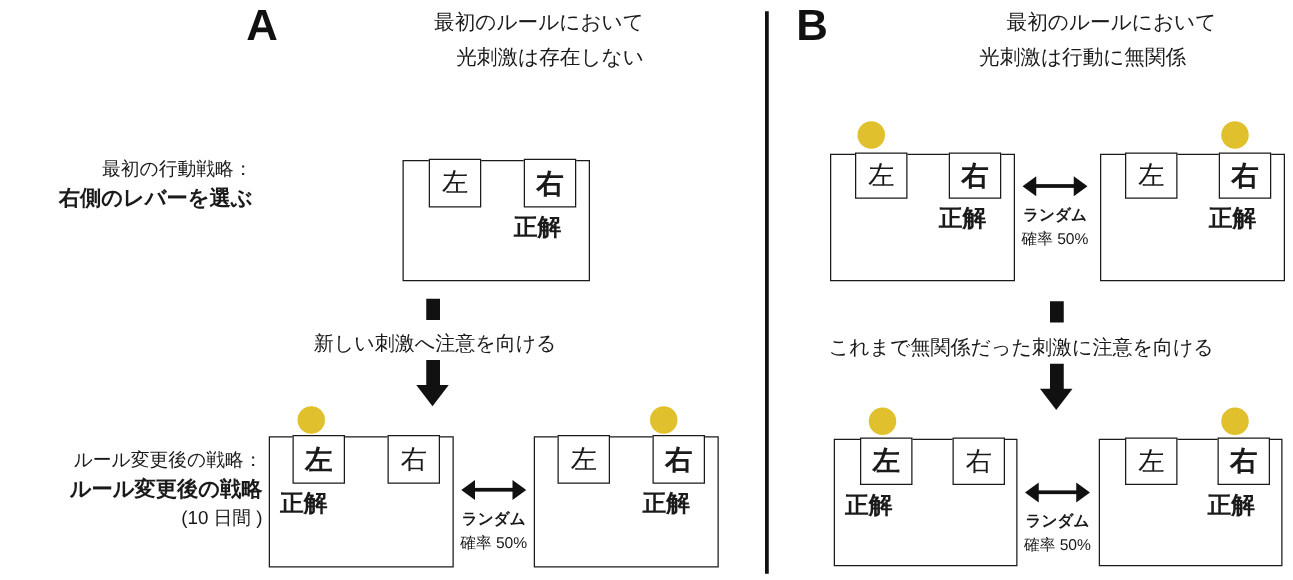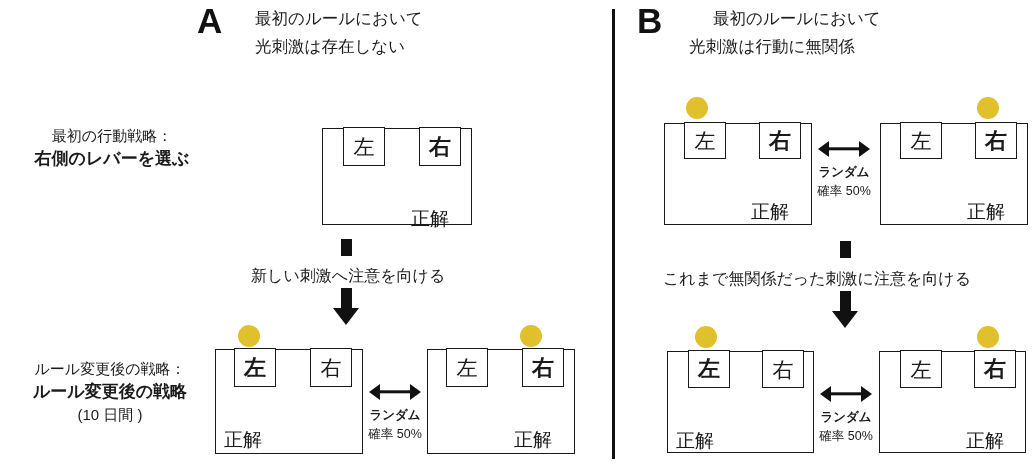--- a/index.html
+++ b/index.html
@@ -16,44 +16,43 @@
     font-family:"Liberation Sans","DejaVu Sans",sans-serif;
   }
 
   
   .divider{
     background:#111;width:3px;
   }
 
   
   .panel-title{
-    text-align:left;font-size:16.5px;line-height:25px;color:#1a1a1a;
+    text-align:right;font-size:16.5px;line-height:25px;color:#1a1a1a;
     white-space:nowrap;
   }
 
   
-  .caption{text-align:center;line-height:23px;white-space:nowrap;}
+  .caption{text-align:right;line-height:23px;white-space:nowrap;}
   .caption .c-line1{font-size:15px;display:block;}
   .caption .c-line2{font-size:17px;font-weight:bold;display:block;}
   .caption .c-line3{font-size:15px;display:block;}
 
   
   .chamber{
     border:1.6px solid #1a1a1a;background:#fff;box-sizing:border-box;
   }
   .lever{
     position:absolute;border:1.6px solid #1a1a1a;background:#fff;
     box-sizing:border-box;display:flex;align-items:center;justify-content:center;
     font-size:21px;line-height:1;top:-1.6px;
   }
   .lever.bold{font-weight:bold;font-size:22px;}
   .correct{
-    position:absolute;font-size:19px;font-weight:normal;line-height:1;
+    position:absolute;font-size:19px;font-weight:bold;line-height:1;
     white-space:nowrap;
-    margin-top:36px;
   }
   .lightdot{
     position:absolute;border-radius:50%;background:#e0c02c;
   }
 
   
   .dblarrow{position:absolute;}
   .dblarrow .shaft{
     position:absolute;top:50%;left:8px;right:8px;height:3.4px;
     background:#111;transform:translateY(-50%);

